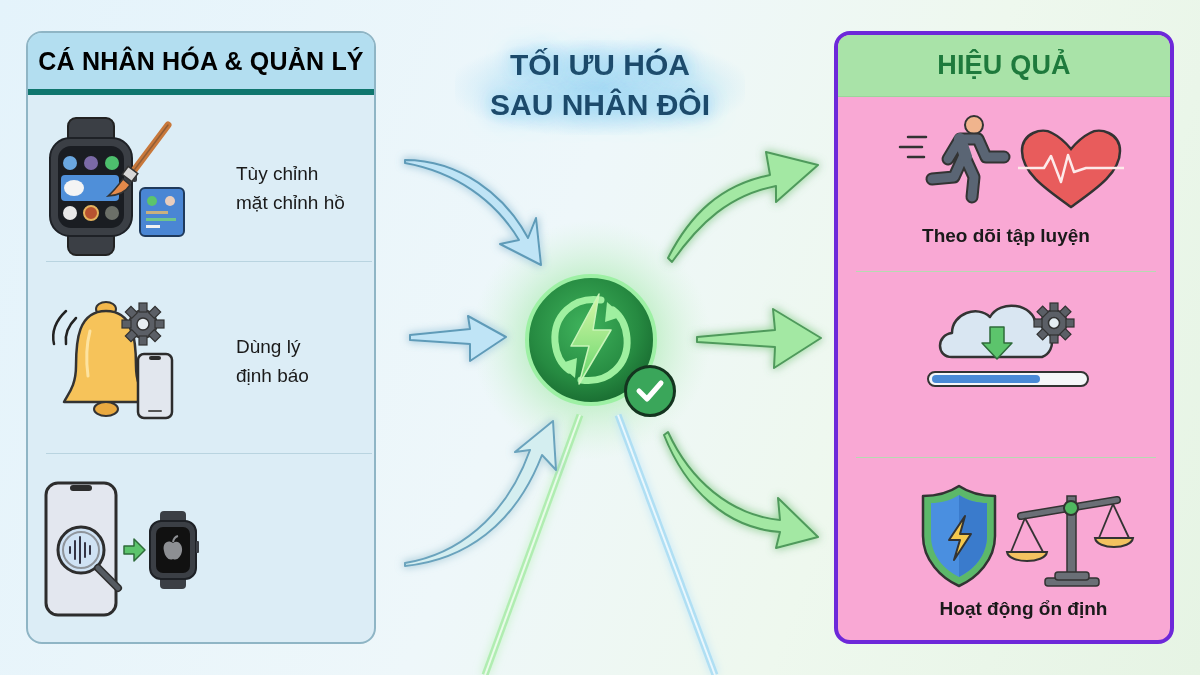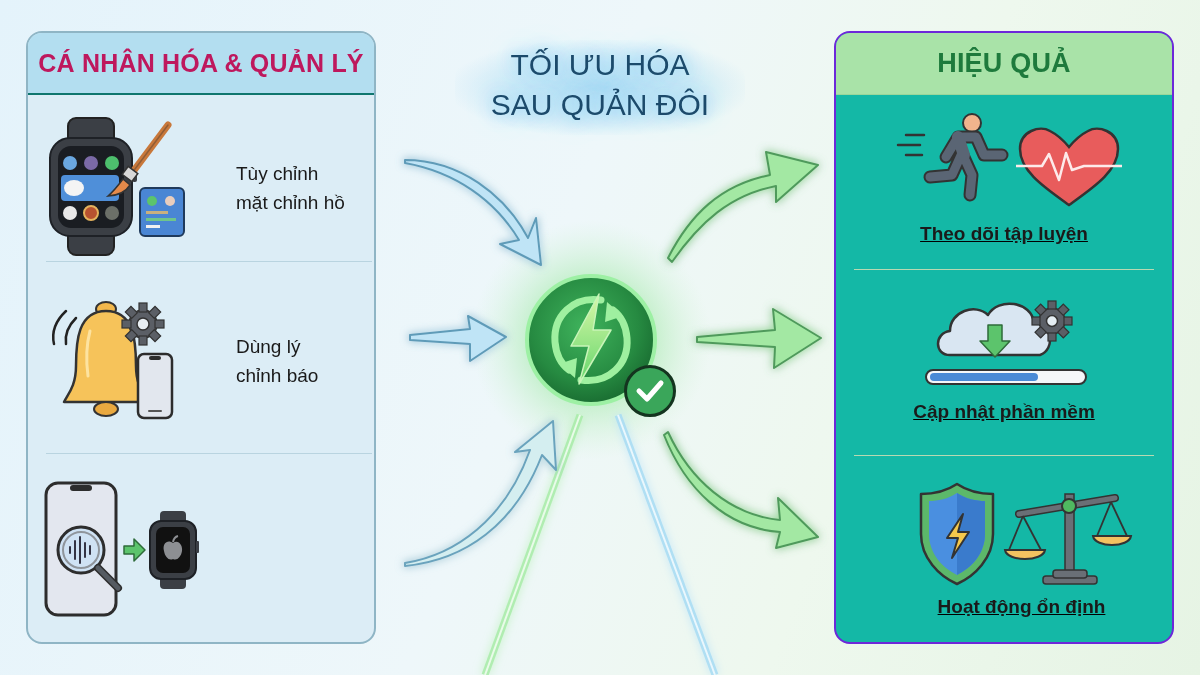--- a/index.html
+++ b/index.html
@@ -19,59 +19,59 @@
     overflow: hidden;
     z-index: 2;
   }
   .panel-left {
     left: 26px; top: 31px; width: 350px; height: 613px;
     background: #dcedf6;
     border: 2px solid #8fb5c5;
   }
   .panel-right {
     left: 834px; top: 31px; width: 340px; height: 613px;
-    background: #14b8a6;
-    border: 2px solid #6d28d9;
+    background: #f9a8d4;
+    border: 4px solid #6d28d9;
   }
   .panel-header {
     height: 62px;
     display: flex; align-items: center; justify-content: center;
     font-weight: 700;
     font-size: 25px;
     letter-spacing: 0.2px;
   }
-  .panel-left .panel-header { background: #b3def0; color: #be185d; border-bottom: 2px solid #0f766e; }
+  .panel-left .panel-header { background: #b3def0; color: #000000; border-bottom: 6px solid #0f766e; }
   .panel-right .panel-header { background: #a9e3a8; color: #1e7a3c; font-size: 27px; border-bottom: 1px solid #9ad69a; }
 
   .item-left {
     position: absolute; left: 0; width: 346px;
     display: flex; align-items: center;
   }
   .item-left .icon-area { width: 190px; height: 150px; position: relative; }
   .item-left .label {
     font-size: 19px; line-height: 29px; color: #1a1a1a; font-weight: 500;
     margin-left: 18px;
   }
   .divider-left {
     position: absolute; left: 18px; width: 326px; height: 1px; background: #b9d4e0;
   }
   .item-right {
-    position: absolute; left: 0; width: 336px; text-align: center; text-decoration: underline;
+    position: absolute; left: 0; width: 336px; text-align: center;
   }
   .item-right .icon-area { height: 110px; position: relative; margin: 0 auto; }
   .item-right .label { font-size: 19px; color: #1a1a1a; font-weight: 600; }
   .divider-right {
     position: absolute; left: 18px; width: 300px; height: 1px; background: #b7d9b2;
   }
 
   
   .title {
     position: absolute; left: 440px; top: 45px; width: 320px;
     text-align: center; z-index: 3;
-    font-weight: 400; font-size: 30px; line-height: 40px; color: #1c4a6b;
+    font-weight: 700; font-size: 30px; line-height: 40px; color: #1c4a6b;
     text-shadow: 0 0 18px #8fd0f3, 0 0 30px #a6dcf5, 0 0 8px #c8ebfa;
   }
   .title-glow {
     position: absolute; left: 455px; top: 40px; width: 290px; height: 95px;
     border-radius: 40px;
     background: radial-gradient(ellipse at center, rgba(122,196,238,0.55) 0%, rgba(160,214,242,0.25) 55%, rgba(200,235,250,0) 75%);
     z-index: 2;
   }
 
   
@@ -141,21 +141,21 @@
       <path d="M697 337 L 775 330 L 773 309 L 821 338 L 774 368 L 775 347 L 697 342 Z" fill="#a3e8a3" stroke="#4f9a5c" stroke-width="2" stroke-linejoin="round"></path>
     </g>
     <g filter="url(#glowG)">
       <path d="M668 432 C 690 480, 730 515, 780 520 L 778 498 L 818 537 L 776 548 L 780 532 C 725 528, 685 488, 664 435 Z" fill="#a3e8a3" stroke="#4f9a5c" stroke-width="2" stroke-linejoin="round"></path>
     </g>
   </svg>
 
   <div class="title-glow"></div>
   <div class="title">
     <div>TỐI ƯU HÓA</div>
-    <div>SAU QUẢN ĐÔI</div>
+    <div>SAU NHÂN ĐÔI</div>
   </div>
 
   <div class="panel panel-left">
     <div class="panel-header">CÁ NHÂN HÓA &amp; QUẢN LÝ</div>
 
     <div class="item-left" style="top:80px;">
       <div class="icon-area">
         <svg width="190" height="150" viewBox="0 0 190 150">
 
           <rect x="40" y="5" width="46" height="30" rx="8" fill="#3b3f45" stroke="#222" stroke-width="2"></rect>
@@ -222,21 +222,21 @@
             <circle r="6" fill="#e8eef2" stroke="#333" stroke-width="1.5"></circle>
           </g>
 
           <rect x="110" y="68" width="34" height="64" rx="6" fill="#e2e7ee" stroke="#2d2d2d" stroke-width="2.5"></rect>
           <rect x="121" y="70" width="12" height="4" rx="2" fill="#2d2d2d"></rect>
           <rect x="120" y="124" width="14" height="2" rx="1" fill="#555"></rect>
         </svg>
       </div>
       <div class="label">
         <div>Dùng lý</div>
-        <div>chỉnh báo</div>
+        <div>định báo</div>
       </div>
     </div>
     <div class="divider-left" style="top:420px;"></div>
 
     <div class="item-left" style="top:442px;">
       <div class="icon-area">
         <svg width="190" height="150" viewBox="0 0 190 150">
 
           <rect x="18" y="8" width="70" height="132" rx="12" fill="#e3e7ef" stroke="#2d2d2d" stroke-width="3"></rect>
           <rect x="42" y="10" width="22" height="6" rx="3" fill="#2d2d2d"></rect>
@@ -313,21 +313,20 @@
               <rect x="-4" y="-20" width="8" height="8" transform="rotate(225)"></rect>
               <rect x="-4" y="-20" width="8" height="8" transform="rotate(315)"></rect>
             </g>
             <circle r="5.5" fill="#e5eef3" stroke="#333" stroke-width="1.5"></circle>
           </g>
 
           <rect x="12" y="79" width="160" height="14" rx="7" fill="#f5f7f9" stroke="#333" stroke-width="2"></rect>
           <rect x="16" y="82" width="108" height="8" rx="4" fill="#4a8ad6"></rect>
         </svg>
       </div>
-      <div class="label">Cập nhật phần mềm</div>
     </div>
     <div class="divider-right" style="top:422px;"></div>
 
     <div class="item-right" style="top:443px;padding-left:35px;">
       <div class="icon-area" style="width:230px; height:120px;">
         <svg width="230" height="120" viewBox="0 0 230 120">
 
           <path d="M50 8 C 38 16, 24 18, 14 18 L 14 58 C 14 82, 32 100, 50 108 C 68 100, 86 82, 86 58 L 86 18 C 76 18, 62 16, 50 8 Z" fill="#5cb86a" stroke="#333" stroke-width="2.5" stroke-linejoin="round"></path>
           <path d="M50 17 C 41 23, 31 25, 22 25 L 22 58 C 22 78, 36 92, 50 99 C 64 92, 78 78, 78 58 L 78 25 C 69 25, 59 23, 50 17 Z" fill="#4a8fe0"></path>
           <path d="M50 17 L 50 99 C 64 92, 78 78, 78 58 L 78 25 C 69 25, 59 23, 50 17 Z" fill="#3a7bcc"></path>

